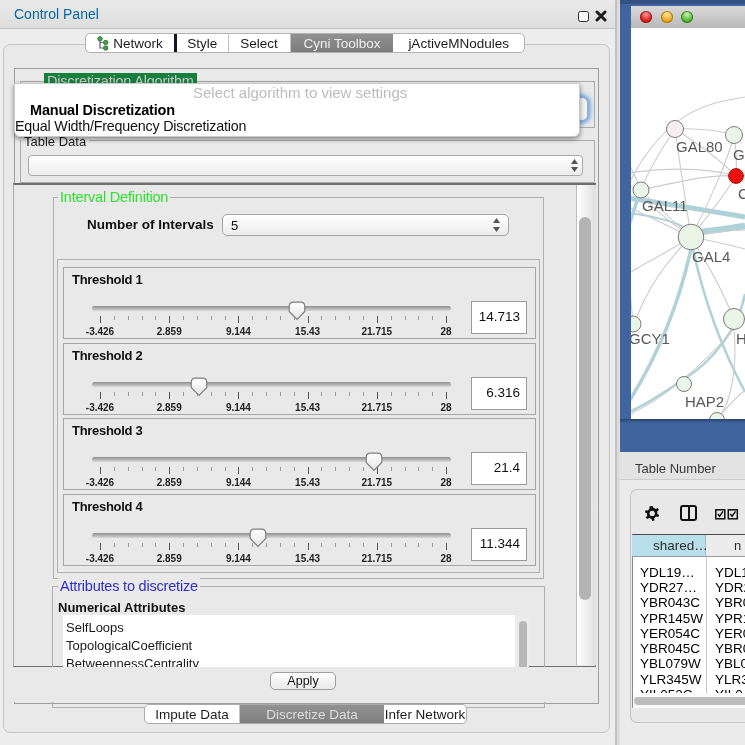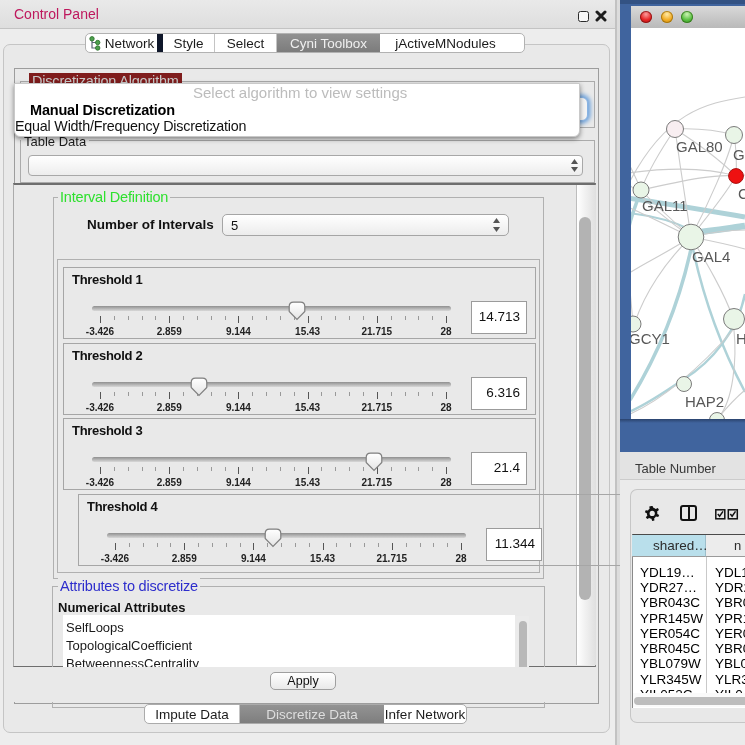--- a/index.html
+++ b/index.html
@@ -10,50 +10,50 @@
 </style>
 </head>
 <body>
 <div id="root">
 
   <div class="abs" style="left:0;top:0;width:615px;height:745px;background:#ededed;"></div>
   <div class="abs" style="left:615px;top:0;width:2px;height:745px;background:#c2c2c2;"></div>
   <div class="abs" style="left:617px;top:0;width:3px;height:745px;background:#dcdcdc;"></div>
 
   <div class="abs" style="left:0;top:0;width:615px;height:28px;background:linear-gradient(#e9e9e9,#dedede);border-bottom:1px solid #c3c3c3;"></div>
-  <div class="abs" style="left:14px;top:6px;font-size:14px;color:#be185d;">Control Panel</div>
+  <div class="abs" style="left:14px;top:6px;font-size:14px;color:#0369a1;">Control Panel</div>
 
   <div class="abs" style="left:578px;top:11px;width:9px;height:9px;border:1.6px solid #2b2b2b;border-radius:2.5px;background:#f8f8f8;"></div>
 
   <svg class="abs" style="left:595px;top:10px;" width="12" height="12" viewBox="0 0 12 12">
     <path d="M2,2 L10,10 M10,2 L2,10" stroke="#1c1c1c" stroke-width="3" stroke-linecap="round"></path>
   </svg>
 
   <div class="abs" style="left:3px;top:44px;width:605px;height:687px;background:#e9e9e9;border:1px solid #c5c5c5;border-radius:7px;"></div>
 
   <div class="abs" style="left:14px;top:68px;width:583px;height:634px;background:#e9e9e9;border:1px solid #9d9d9d;"></div>
 
   <div class="abs" style="left:85px;top:33px;width:440px;height:20px;background:#ffffff;border:1px solid #b2b2b2;border-radius:5px;display:flex;overflow:hidden;font-size:13.5px;color:#1b1b1b;box-sizing:border-box;white-space:nowrap;">
-    <div style="width:77px;display:flex;align-items:center;justify-content:center;border-right:6px solid #0f172a;box-sizing:border-box;">
+    <div style="width:91px;display:flex;align-items:center;justify-content:center;border-right:3px solid #0f172a;box-sizing:border-box;">
       <svg width="12" height="15" viewBox="0 0 12 15" style="margin-right:4px;">
         <path d="M3,3 L3,12.5 M3,6.5 L8.5,6.5 M3,12 L8.5,12" stroke="#5c6675" stroke-width="1.2" fill="none"></path>
         <circle cx="3" cy="2.8" r="2.2" fill="#4da04d" stroke="#2f742f" stroke-width="0.9"></circle>
         <circle cx="8.7" cy="6.5" r="2.2" fill="#4da04d" stroke="#2f742f" stroke-width="0.9"></circle>
         <circle cx="8.7" cy="12" r="2.2" fill="#4da04d" stroke="#2f742f" stroke-width="0.9"></circle>
       </svg>
       <span>Network</span>
     </div>
     <div style="width:52px;display:flex;align-items:center;justify-content:center;border-right:1px solid #c4c4c4;box-sizing:border-box;">Style</div>
     <div style="width:62px;display:flex;align-items:center;justify-content:center;border-right:1px solid #c4c4c4;box-sizing:border-box;">Select</div>
     <div style="width:103px;display:flex;align-items:center;justify-content:center;background:linear-gradient(#919191,#7c7c7c);color:#efefef;">Cyni Toolbox</div>
     <div style="width:131px;display:flex;align-items:center;justify-content:center;border-radius:8px;">jActiveMNodules</div>
   </div>
 
   <div class="abs" style="left:20px;top:81px;width:573px;height:45px;border:1px solid #ababab;"></div>
-  <div class="abs" style="left:29px;top:73px;background:#7f1d1d;padding:0 3px;font-size:14.5px;letter-spacing:-0.2px;color:#c9c9c9;text-decoration:underline;">Discretization Algorithm</div>
+  <div class="abs" style="left:44px;top:73px;background:#15803d;padding:0 3px;font-size:14.5px;letter-spacing:-0.2px;color:#c9c9c9;text-decoration:underline;">Discretization Algorithm</div>
   <div class="abs" style="left:560px;top:97px;width:26px;height:22px;border-radius:6px;background:#f4f4f4;box-shadow:0 0 4px 2.5px #6fa3dc;border:1px solid #89b3e2;"></div>
 
   <div class="abs" style="left:20px;top:140px;width:573px;height:41px;border:1px solid #ababab;"></div>
   <div class="abs" style="left:21px;top:134px;background:#e9e9e9;padding:0 3px;font-size:13px;color:#1d1d1d;">Table Data</div>
   <div class="abs" style="left:28px;top:155px;width:555px;height:21px;background:linear-gradient(#ffffff,#ededed);border:1px solid #a8a8a8;border-radius:4px;box-sizing:border-box;"></div>
   <svg class="abs" style="left:570px;top:158px;" width="9" height="15" viewBox="0 0 9 15">
     <path d="M4.5,1 L8,6 L1,6 Z" fill="#555"></path>
     <path d="M4.5,14 L8,9 L1,9 Z" fill="#555"></path>
   </svg>
 
@@ -207,21 +207,21 @@
           <path d="M1.2,5.5 Q1.2,1.2 5.5,1.2 L12.5,1.2 Q16.8,1.2 16.8,5.5 L16.8,10.5 L9,18.5 L1.2,10.5 Z" fill="url(#tg418)" stroke="#7f7f7f" stroke-width="1.2"></path>
           <defs>
             <linearGradient id="tg418" x1="0" y1="0" x2="0" y2="1">
               <stop offset="0" stop-color="#ffffff"></stop>
               <stop offset="1" stop-color="#e4e4e4"></stop>
             </linearGradient>
           </defs>
         </svg>
         <div class="abs" style="left:407px;top:33px;width:56px;height:33px;background:#fff;border:1.5px solid #9b9b9b;box-sizing:border-box;font-size:13.5px;color:#111;text-align:right;line-height:30px;"><span style="margin-right:6px;">21.4</span></div>
       </div>
-      <div class="abs" style="left:78px;top:494px;width:551px;height:72px;border:1px solid #a6a6a6;box-sizing:border-box;">
+      <div class="abs" style="left:63px;top:494px;width:473px;height:72px;border:1px solid #a6a6a6;box-sizing:border-box;">
         <div class="abs bold" style="left:8px;top:4px;font-size:13px;letter-spacing:-0.3px;color:#111;">Threshold 4</div>
         <div class="abs" style="left:28px;top:38px;width:359px;height:5px;background:linear-gradient(#8f8f8f,#d8d8d8);border-radius:3px;"></div>
         <div class="abs" style="left:36.0px;top:48px;width:1px;height:7px;background:#555;"></div>
         <div class="abs" style="left:49.8px;top:48px;width:1px;height:4px;background:#999;"></div>
         <div class="abs" style="left:63.7px;top:48px;width:1px;height:4px;background:#999;"></div>
         <div class="abs" style="left:77.5px;top:48px;width:1px;height:4px;background:#999;"></div>
         <div class="abs" style="left:91.4px;top:48px;width:1px;height:4px;background:#999;"></div>
         <div class="abs" style="left:105.2px;top:48px;width:1px;height:7px;background:#555;"></div>
         <div class="abs" style="left:119.0px;top:48px;width:1px;height:4px;background:#999;"></div>
         <div class="abs" style="left:132.9px;top:48px;width:1px;height:4px;background:#999;"></div>

